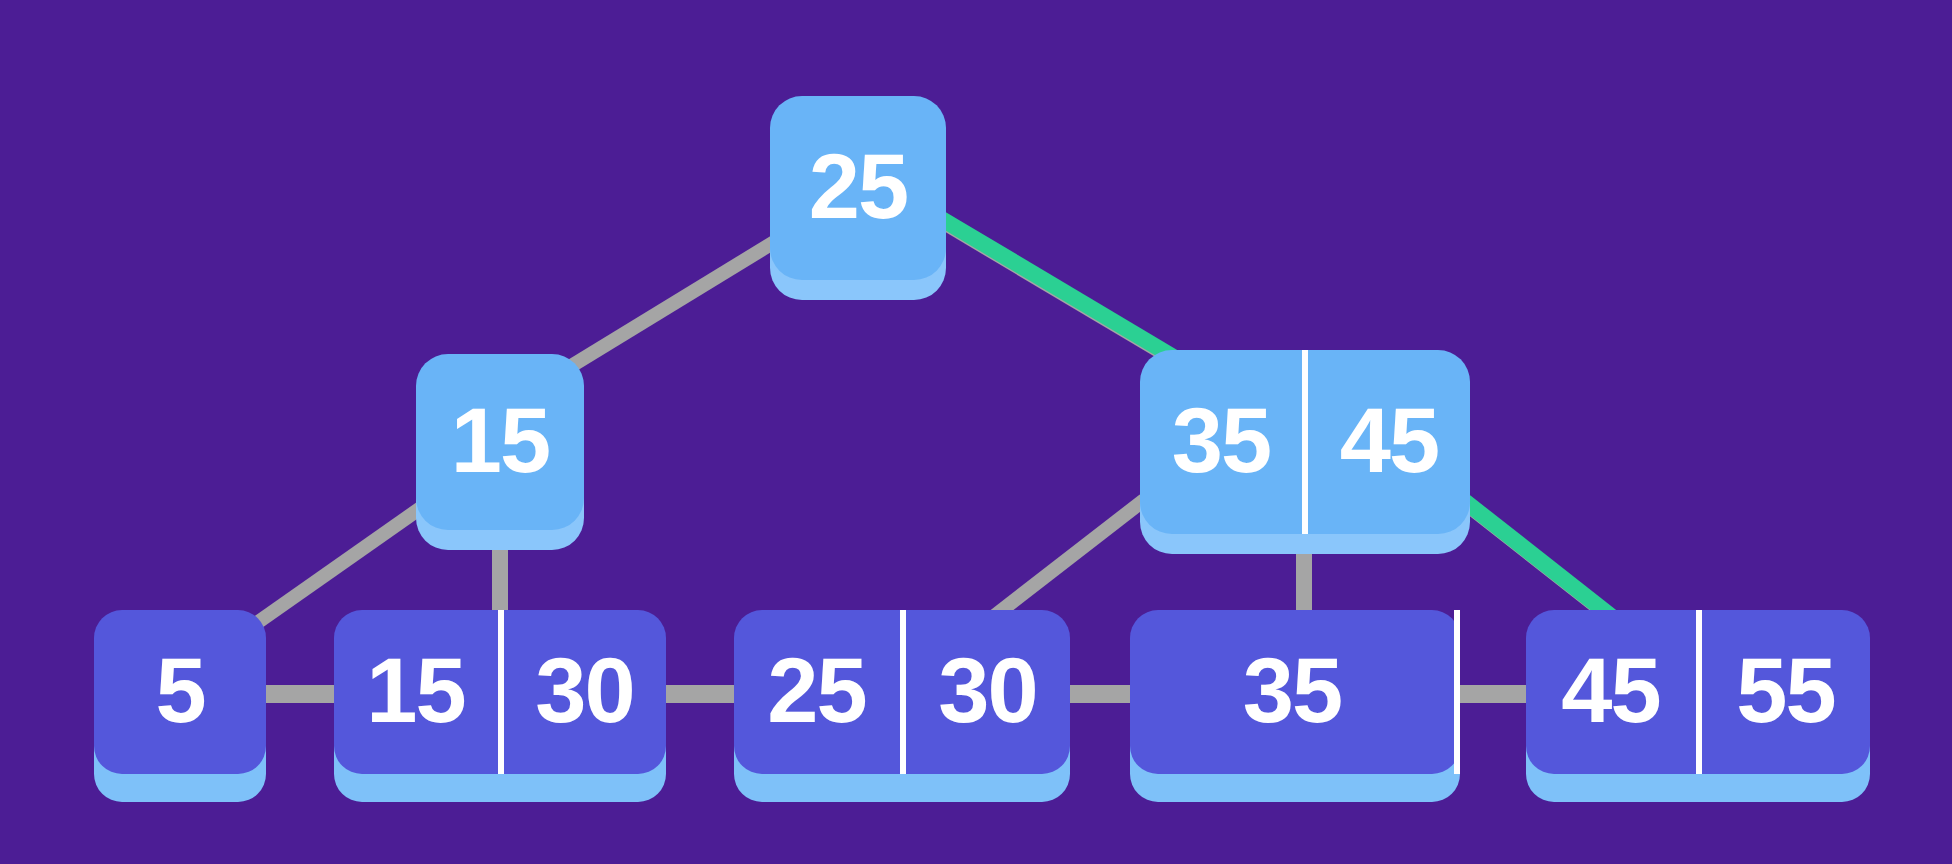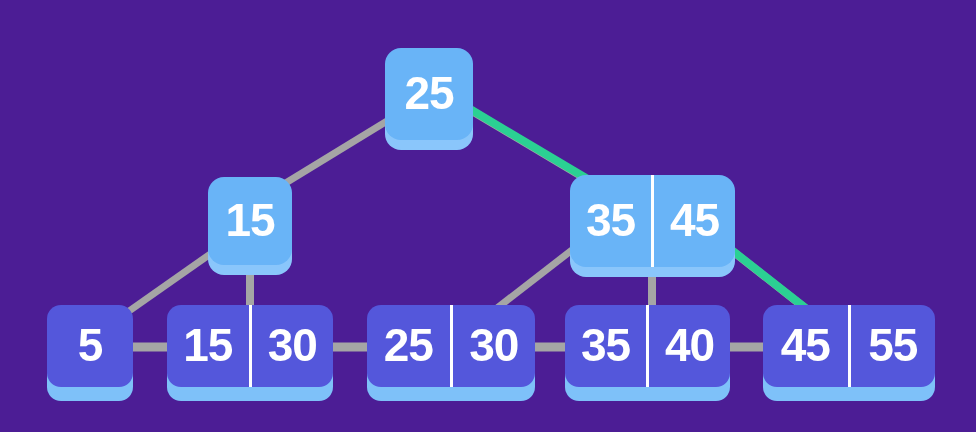--- a/index.html
+++ b/index.html
@@ -109,21 +109,20 @@
 
   <div class="node leaf" style="left:367px; top:305px; width:168px; height:82px;">
     <span class="key">25</span>
     <span class="divider"></span>
     <span class="key">30</span>
   </div>
 
   <div class="node leaf" style="left:565px; top:305px; width:165px; height:82px;">
     <span class="key">35</span>
     <span class="divider"></span>
-    <span class="key">40</span>
   </div>
 
   <div class="node leaf" style="left:763px; top:305px; width:172px; height:82px;">
     <span class="key">45</span>
     <span class="divider"></span>
     <span class="key">55</span>
   </div>
 
 </div>
 

